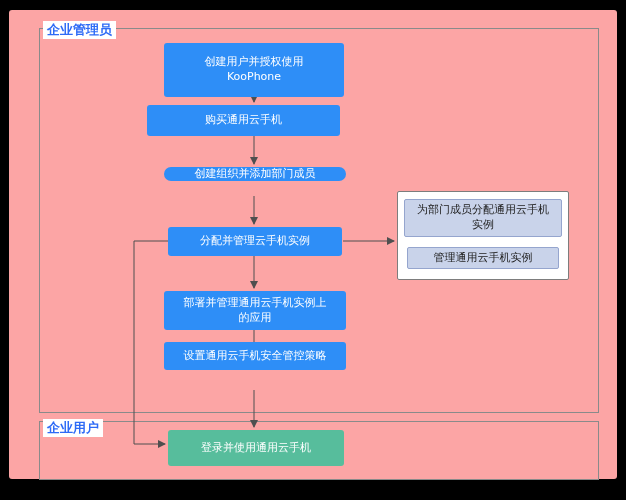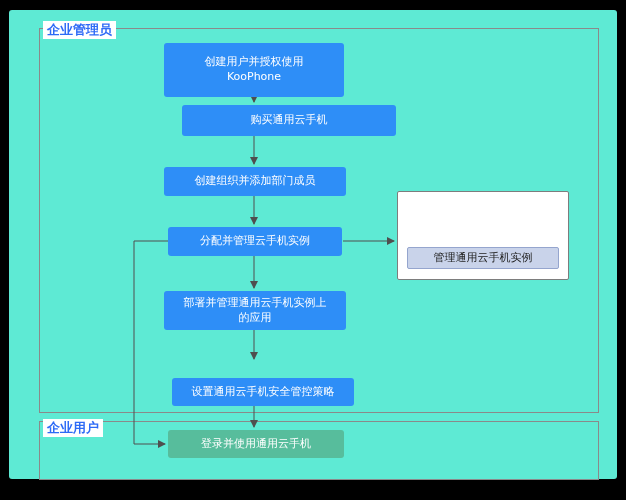--- a/index.html
+++ b/index.html
@@ -9,21 +9,21 @@
     height: 500px;
     background: #000000;
     font-family: "DejaVu Sans", "Liberation Sans", sans-serif;
     overflow: hidden;
     position: relative;
   }
   .canvas {
     position: absolute;
     left: 9px; top: 10px;
     width: 608px; height: 469px;
-    background: #5eead4;
+    background: #fca5a5;
     border-radius: 3px;
   }
   .lane {
     position: absolute;
     border: 1px solid #8a8a8a;
     background: transparent;
   }
   .lane-admin { left: 30px; top: 18px; width: 558px; height: 383px; }
   .lane-user  { left: 30px; top: 411px; width: 558px; height: 57px; }
   .lane-label {
@@ -71,26 +71,26 @@
     position: absolute;
     left: 388px; top: 181px;
     width: 172px; height: 89px;
     border: 1.5px solid #7d7d7d;
     border-radius: 2px;
     background: #ffffff;
     box-sizing: border-box;
     z-index: 1;
   }
   .n-create-user     { left: 155px; top: 33px;  width: 180px; height: 54px; }
-  .n-buy-phone       { left: 173px; top: 95px;  width: 214px; height: 31px; }
-  .n-create-org      { left: 155px; top: 157px; width: 182px; height: 29px; }
+  .n-buy-phone       { left: 138px; top: 95px;  width: 193px; height: 31px; }
+  .n-create-org      { left: 155px; top: 157px; width: 182px; height: 14px; border-radius: 8px; }
   .n-assign-instance { left: 159px; top: 217px; width: 174px; height: 29px; }
   .n-deploy-app      { left: 155px; top: 281px; width: 182px; height: 39px; }
-  .n-security-policy { left: 155px; top: 368px; width: 182px; height: 28px; margin-left: 8px; }
-  .n-login-use       { left: 159px; top: 420px; width: 176px; height: 28px; }
+  .n-security-policy { left: 155px; top: 332px; width: 182px; height: 28px; }
+  .n-login-use       { left: 159px; top: 420px; width: 176px; height: 36px; }
   .n-assign-member   { left: 395px; top: 189px; width: 158px; height: 38px; }
   .n-manage-instance { left: 398px; top: 237px; width: 152px; height: 22px; }
   svg.connectors {
     position: absolute;
     left: 0; top: 0;
     width: 626px; height: 500px;
     z-index: 1;
     pointer-events: none;
   }
 </style>
@@ -127,15 +127,17 @@
 KooPhone</div>
   <div class="node node-blue n-buy-phone">购买通用云手机</div>
   <div class="node node-blue n-create-org">创建组织并添加部门成员</div>
   <div class="node node-blue n-assign-instance">分配并管理云手机实例</div>
   <div class="node node-blue n-deploy-app">部署并管理通用云手机实例上
 的应用</div>
   <div class="node node-blue n-security-policy">设置通用云手机安全管控策略</div>
   <div class="node node-green n-login-use">登录并使用通用云手机</div>
 
   <div class="subgroup"></div>
+  <div class="node node-light n-assign-member">为部门成员分配通用云手机
+实例</div>
   <div class="node node-light n-manage-instance">管理通用云手机实例</div>
 
 </div>
 
 </body></html>

